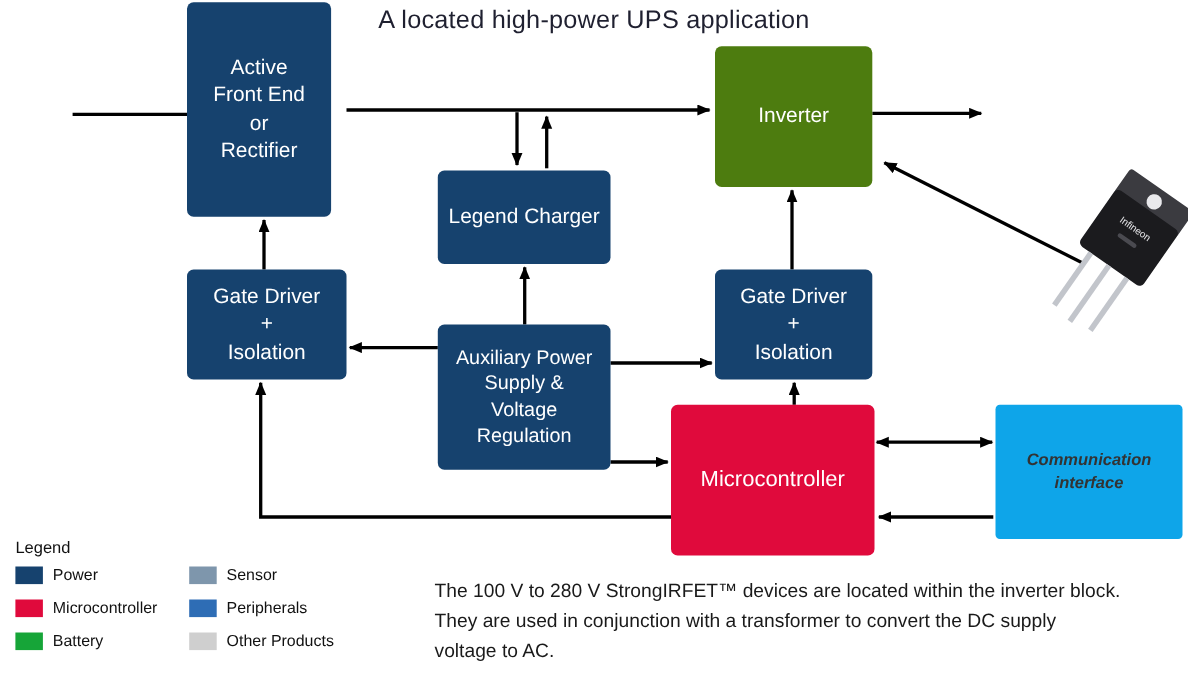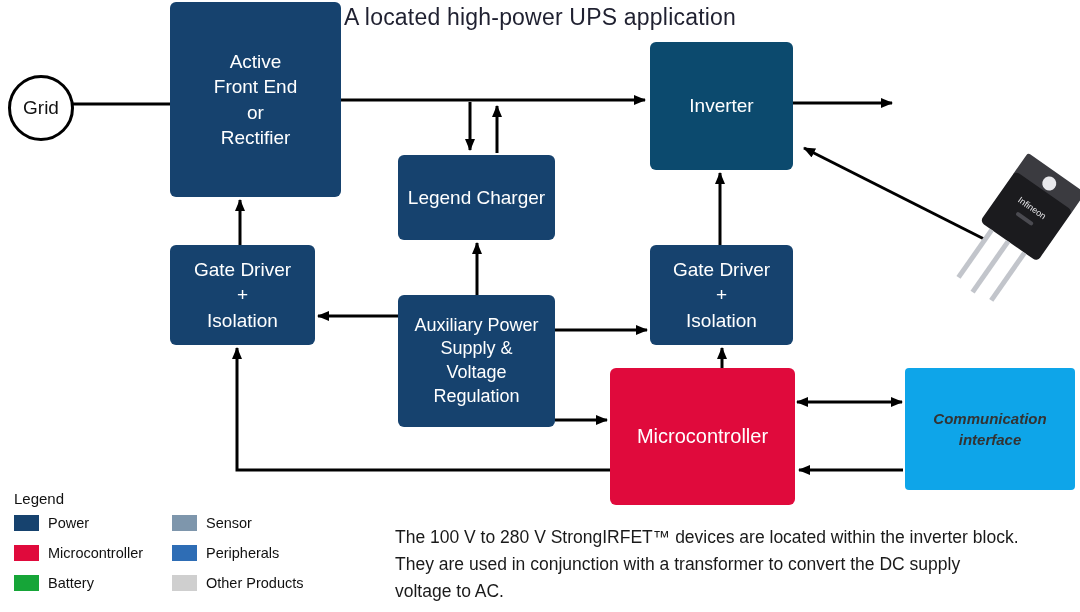--- a/index.html
+++ b/index.html
@@ -64,27 +64,26 @@
       <line x1="555" y1="420" x2="607" y2="420" marker-end="url(#ah)"></line>
       <line x1="722" y1="368" x2="722" y2="348" marker-end="url(#ah)"></line>
       <line x1="797" y1="402" x2="902" y2="402" marker-start="url(#ahs)" marker-end="url(#ah)"></line>
       <line x1="903" y1="470" x2="799" y2="470" marker-end="url(#ah)"></line>
       <path d="M610,470 L237,470 L237,348" marker-end="url(#ah)"></path>
     </g>
   </svg>
 
   <div class="title">A located high-power UPS application</div>
 
-  <div class="circle" style="left:8px;top:75px;width:60px;height:60px;">Grid</div>
 
-  <div class="node" style="left: 170px; top: 2px; width: 171px; height: 195px; background-color: rgb(22, 66, 110);">Active
+  <div class="node" style="left: 170px; top: 2px; width: 131px; height: 195px; background-color: rgb(22, 66, 110);">Active
 Front End
 or
 Rectifier</div>
-  <div class="node" style="left: 650px; top: 42px; width: 143px; height: 128px; background-color: #0c4a6e;">Inverter</div>
+  <div class="node" style="left: 650px; top: 42px; width: 143px; height: 128px; background-color: #4d7c0f;">Inverter</div>
   <div class="node" style="left: 398px; top: 155px; width: 157px; height: 85px; background-color: rgb(22, 66, 110);">Legend Charger</div>
   <div class="node" style="left: 170px; top: 245px; width: 145px; height: 100px; background-color: rgb(22, 66, 110);">Gate Driver
 +
 Isolation</div>
   <div class="node" style="left: 650px; top: 245px; width: 143px; height: 100px; background-color: rgb(22, 66, 110);">Gate Driver
 +
 Isolation</div>
   <div class="node small" style="left: 398px; top: 295px; width: 157px; height: 132px; background-color: rgb(22, 66, 110);">Auxiliary Power
 Supply &amp;
 Voltage

